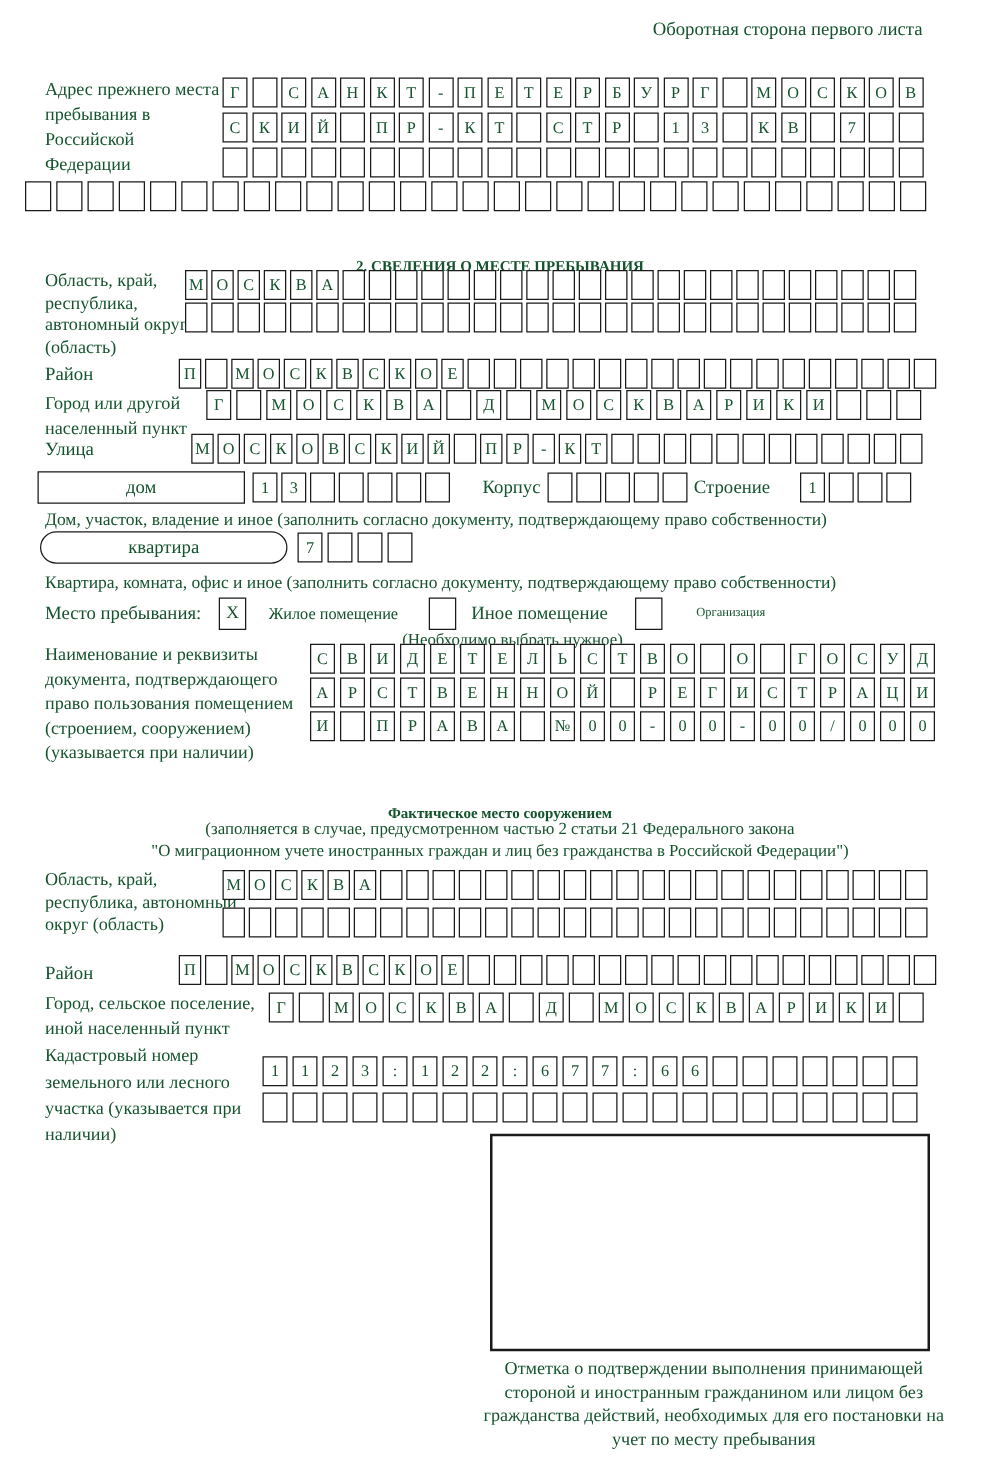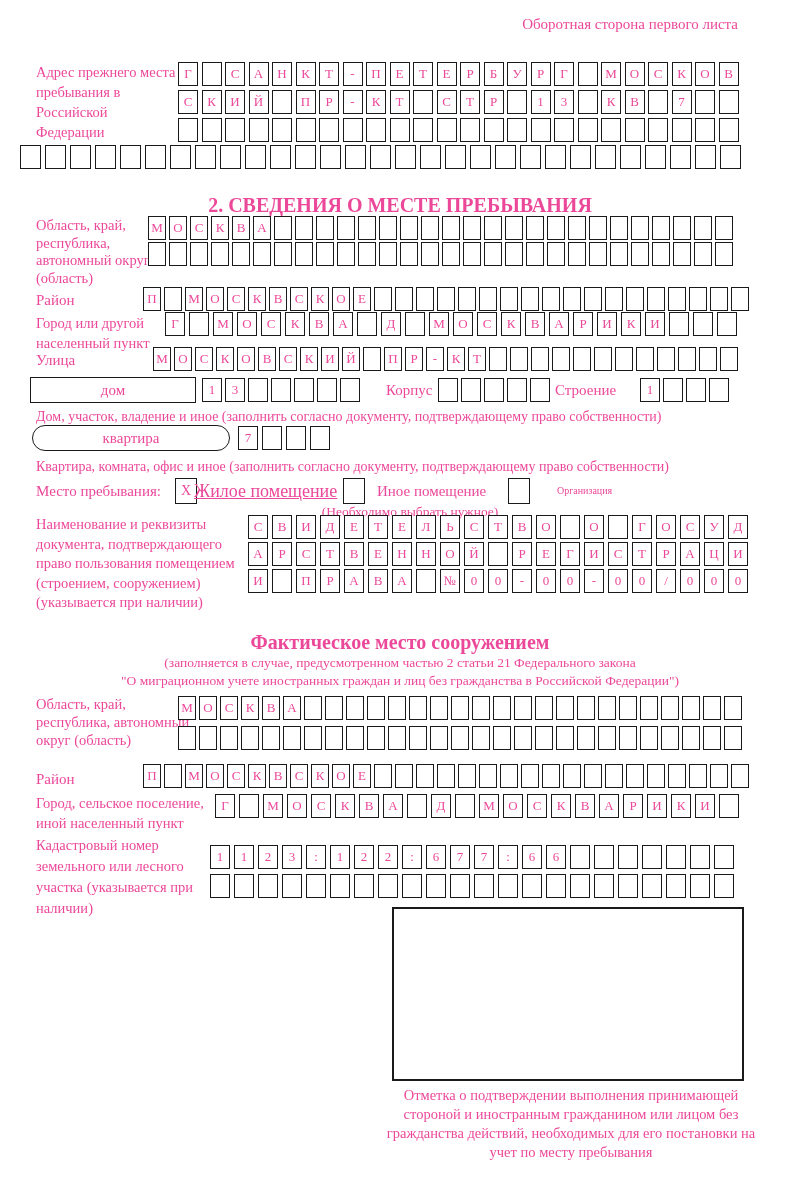--- a/index.html
+++ b/index.html
@@ -1,24 +1,24 @@
 <!DOCTYPE html>
 <html><head>
 <meta charset="utf-8">
 <style>
   html,body{margin:0;padding:0;background:#fff;}
   #page{position:relative;width:800px;height:1180px;background:#fff;overflow:hidden;
-        font-family:"Liberation Serif","DejaVu Serif",serif;color:#ec4899;}
+        font-family:"Liberation Serif","DejaVu Serif",serif;color:#14532d;}
   .lbl{position:absolute;font-size:14.5px;line-height:20px;}
   .lbl.lh17{line-height:17.5px;}
   .lbl.lh18{line-height:18px;}
   .lbl.lh19{line-height:19.5px;}
   .lbl.lh21{line-height:21px;}
   .cap{position:absolute;font-size:13.5px;text-align:center;}
-  .title{position:absolute;left:0;right:0;text-align:center;font-size:20px;font-weight:bold;}
+  .title{position:absolute;left:0;right:0;text-align:center;font-size:12px;font-weight:bold;margin-top:12px;}
   .r{position:absolute;display:flex;gap:3.5px;}
   .r.g3{gap:3px}.r.g4{gap:4px}
   .cell{display:flex;align-items:center;justify-content:center;box-sizing:border-box;
         width:20px;height:24px;border:1.7px solid #1a1a1a;background:#fff;
         font-size:13px;font-family:"Liberation Serif","DejaVu Serif",serif;}
   .r.w18 .cell{width:18px;}
   .r.w21 .cell{width:21px;}
   .bigbox{position:absolute;box-sizing:border-box;height:26px;border:1.7px solid #1a1a1a;
           display:flex;align-items:center;justify-content:center;font-size:15px;}
   .cb{position:absolute;box-sizing:border-box;width:22px;height:26px;border:1.7px solid #1a1a1a;
@@ -45,21 +45,21 @@
   #korpus-label{left:386px;top:380px;font-size:15px;}
   #korpus-r{left:438px;top:378px;}
   #stroenie-label{left:555px;top:380px;font-size:15px;}
   #stroenie-r{left:640px;top:378px;}
   #house-caption{left:36px;top:407px;font-size:14px;}
   #apt-box{left:32px;top:425px;width:198px;border-radius:13px;}
   #apt-r{left:238px;top:426px;}
   #apt-caption{left:36px;top:457px;font-size:14px;}
   #stay-label{left:36px;top:481px;font-size:15px;}
   #cb1{left:175px;top:478px;}
-  #cb1-label{left:194px;top:481px;font-size:18px;text-decoration:underline;}
+  #cb1-label{left:215px;top:481px;font-size:13px;}
   #cb2{left:343px;top:478px;}
   #cb2-label{left:377px;top:481px;font-size:15px;}
   #cb3{left:508px;top:478px;}
   #cb3-label{left:557px;top:481px;font-size:10px;}
   #stay-note{left:180px;top:504px;width:460px;}
   #doc-label{left:36px;top:515px;width:214px;}
   #doc-r1{left:248px;top:515px;}
   #doc-r2{left:248px;top:542px;}
   #doc-r3{left:248px;top:569px;}
   #fact-title{top:631px;}

